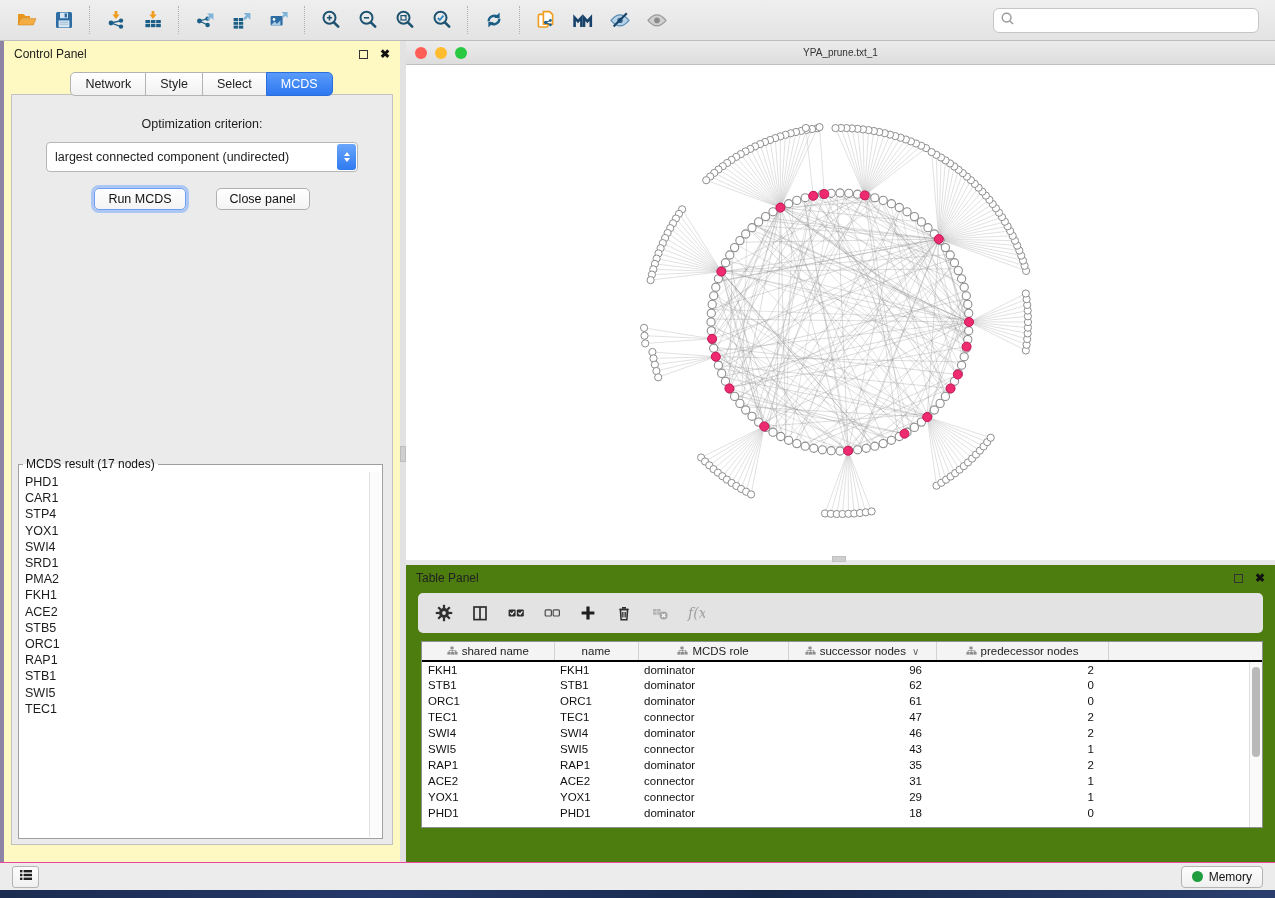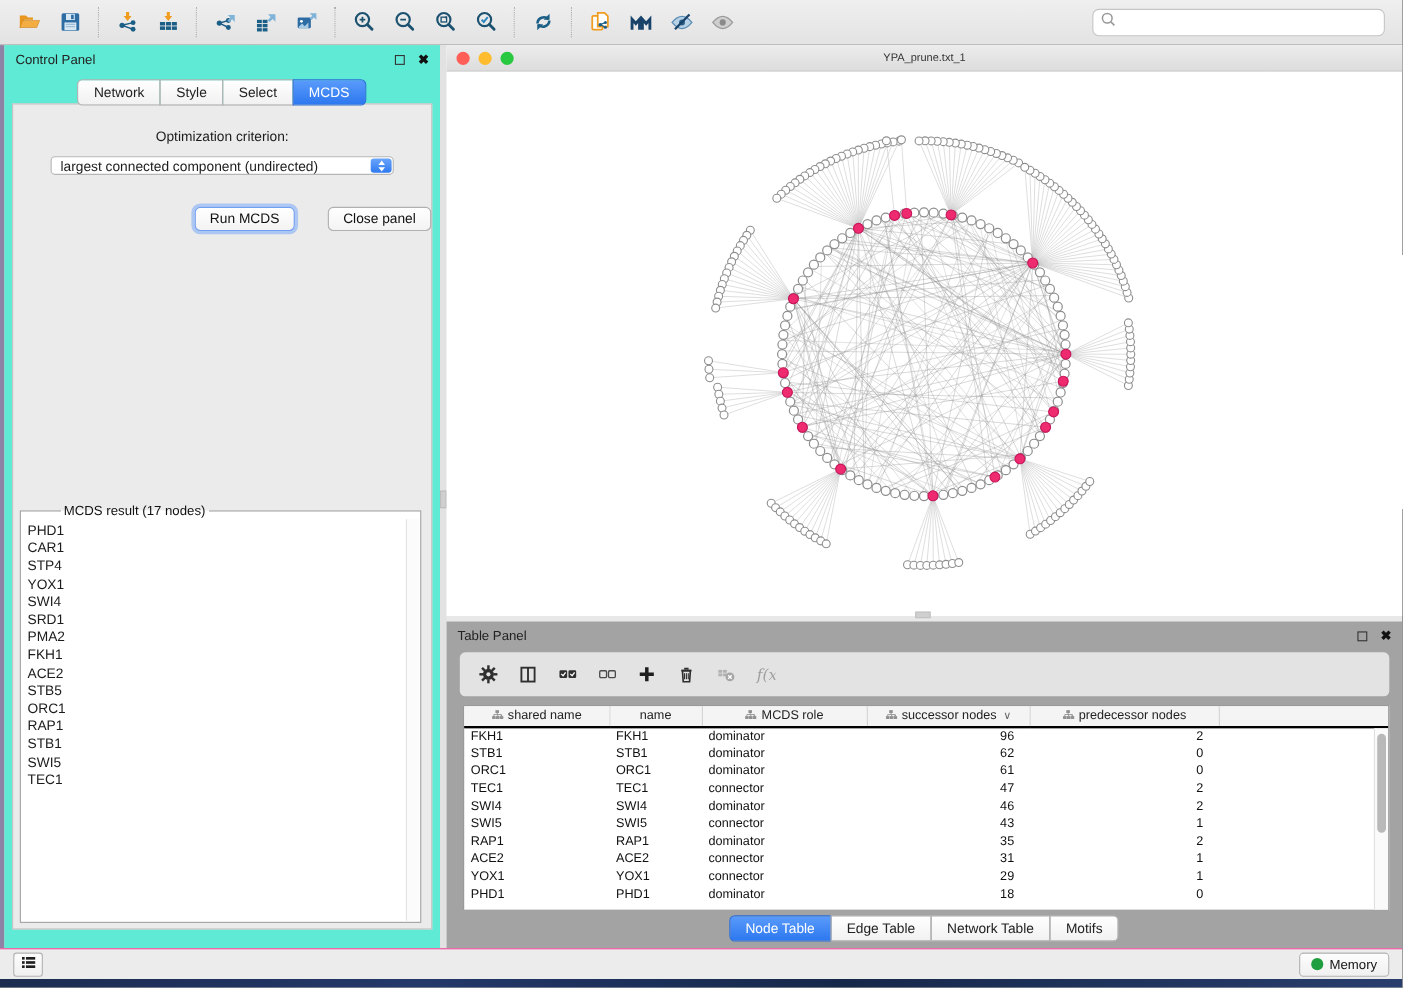--- a/index.html
+++ b/index.html
@@ -17,68 +17,68 @@
   .search{position:absolute;right:16px;top:8px;width:266px;height:25px;background:#fff;
     border:1px solid #c5c5c5;border-radius:6px;display:flex;align-items:center;padding-left:6px;}
   .search input{border:none;outline:none;flex:1;font-size:12px;font-family:inherit;background:transparent;}
 
   
   .wp-left{position:absolute;left:0;top:41px;width:4px;bottom:36px;background:#8d84a5;}
   .wp-bottom{position:absolute;left:0;bottom:0;width:100%;height:8px;
     background:linear-gradient(90deg,#1b2c50,#24386a 30%,#16284a 60%,#2a3e6e);}
 
   
-  .control-panel{position:absolute;left:4px;top:41px;width:396px;bottom:36px;background:#5eead4;}
+  .control-panel{position:absolute;left:4px;top:41px;width:396px;bottom:36px;background:#fef9c3;}
   .panel-header{height:26px;display:flex;align-items:center;padding:0 10px;font-size:12px;color:#222;}
   .panel-header .spacer{flex:1;}
   .float-icon{width:9px;height:9px;border:1.5px solid #333;margin-right:12px;display:inline-block;}
   .close-icon{font-size:12px;font-weight:bold;color:#111;}
   .ctl-tabs{position:absolute;left:0;top:31px;width:100%;display:flex;justify-content:center;z-index:2;}
   .ctab{font-size:12.5px;padding:4px 14px;background:linear-gradient(#ffffff,#f1f1f1);
     border:1px solid #b3b3b3;margin-left:-1px;color:#222;}
   .ctab:first-child{border-radius:5px 0 0 5px;}
   .ctab:last-child{border-radius:0 5px 5px 0;}
   .ctab.active{background:linear-gradient(#5a9bfb,#2d78f0);border-color:#2d6fd8;color:#fff;}
   .ctl-content{position:absolute;left:7px;right:7px;top:53px;bottom:17px;
     background:#ebebeb;border:1px solid #c2c2c2;}
   .criterion-label{text-align:center;margin-top:22px;font-size:12.5px;}
-  .select{width:312px;height:17px;margin:11px auto 0;background:#fff;border:1px solid #b6b6b6;
+  .select{width:312px;height:30px;margin:11px auto 0;background:#fff;border:1px solid #b6b6b6;
     border-radius:4px;display:flex;align-items:center;font-size:12.5px;position:relative;padding-left:8px;}
   .select .stepper{position:absolute;right:1px;top:1px;bottom:1px;width:19px;border-radius:3px;
     background:linear-gradient(#6aa5fb,#2f7af0);display:flex;flex-direction:column;align-items:center;justify-content:center;gap:2px;}
   .select .stepper i{width:0;height:0;border-left:3.5px solid transparent;border-right:3.5px solid transparent;}
   .select .stepper i.up{border-bottom:4px solid #fff;}
   .select .stepper i.down{border-top:4px solid #fff;}
-  .btn-row{display:flex;justify-content:flex-end;gap:30px;margin-top:29px;}
+  .btn-row{display:flex;justify-content:center;gap:30px;margin-top:16px;}
   .btn{font-size:12.5px;font-family:inherit;padding:3px 13px;background:linear-gradient(#ffffff,#f3f3f3);
     border:1px solid #b0b0b0;border-radius:5px;color:#111;}
   .btn.focus{border-color:#6f9ef2;box-shadow:0 0 0 3px rgba(120,170,250,.55);}
   .result-group{position:absolute;left:6px;right:9px;top:362px;bottom:5px;
-    border:1px solid #9f9f9f;background:#fff;padding-left:32px;}
+    border:1px solid #9f9f9f;background:#fff;}
   .result-group legend{font-size:12px;margin-left:4px;padding:0 3px;background:transparent;color:#111;}
   .result-list{position:absolute;left:1px;top:1px;right:13px;bottom:1px;background:#fff;
     overflow:hidden;padding:2px 0 0 5px;}
   .ritem{font-size:12.5px;line-height:16.2px;}
   .result-scroll{position:absolute;right:1px;top:1px;bottom:1px;width:12px;background:#fbfbfb;border-left:1px solid #e2e2e2;}
 
   
   .v-splitter{position:absolute;left:400px;top:41px;width:6px;bottom:36px;background:#e2e2e2;}
   .v-splitter .handle{position:absolute;left:0px;top:405px;width:6px;height:16px;background:#cfcfcf;border:1px solid #bdbdbd;}
   .h-handle{position:absolute;left:832px;top:556px;width:14px;height:6px;background:#cfcfcf;border:1px solid #c0c0c0;}
 
   
   .network-panel{position:absolute;left:406px;top:41px;right:0;height:519px;background:#fff;}
   .net-titlebar{height:24px;background:linear-gradient(#ececec,#dddddd);border-bottom:1px solid #c0c0c0;
     display:flex;align-items:center;padding-left:9px;position:relative;}
   .light{width:12px;height:12px;border-radius:50%;margin-right:8px;display:inline-block;}
   .net-title{position:absolute;left:0;right:0;text-align:center;font-size:10px;color:#333;}
   .net-canvas{display:block;width:869px;height:494px;}
 
   
-  .table-panel{position:absolute;left:406px;top:565px;right:0;bottom:36px;background:#a3a3a3;}
+  .table-panel{position:absolute;left:406px;top:565px;right:0;bottom:36px;background:#4d7c0f;}
   .tbl-toolbar{position:absolute;left:12px;right:12px;top:28px;height:40px;background:#e3e3e3;
     border-radius:5px;display:flex;align-items:center;padding-left:10px;gap:4px;}
   .tt-btn{width:32px;height:32px;display:flex;align-items:center;justify-content:center;}
   .tbl-wrap{position:absolute;left:15px;right:12px;top:76px;height:187px;background:#fff;
     border:1px solid #8f8f8f;overflow:hidden;}
   table.node-table{border-collapse:collapse;width:100%;table-layout:fixed;}
   .node-table th{height:19px;background:#f4f4f4;border-bottom:2px solid #000000;border-right:1px solid #d2d2d2;
     font-size:11.5px;font-weight:normal;color:#222;text-align:center;overflow:hidden;white-space:nowrap;}
   .node-table th:last-child{border-right:none;}
   .node-table th .hic{vertical-align:-1px;margin-right:4px;}
@@ -1095,26 +1095,20 @@
               <td class="num">18</td>
               <td class="num">0</td>
               <td></td>
             </tr>
           </tbody>
         </table>
       <div class="tbl-scroll">
           <div class="thumb"></div>
         </div>
     </div>
-    <div class="tbl-tabs" id="tblTabs">
-        <button class="ctab active">Node Table</button>
-        <button class="ctab">Edge Table</button>
-        <button class="ctab">Network Table</button>
-        <button class="ctab">Motifs</button>
-      </div>
   </div>
 
   <div class="status-bar">
     <button class="list-btn">
       <span id="listIconHolder"><svg width="16" height="16" viewBox="0 0 16 16">
             <g fill="#1f1f1f">
               <rect x="2" y="3" width="2.4" height="2.4"></rect>
               <rect x="5.6" y="3" width="8.4" height="2.4"></rect>
               <rect x="2" y="6.8" width="2.4" height="2.4"></rect>
               <rect x="5.6" y="6.8" width="8.4" height="2.4"></rect>

